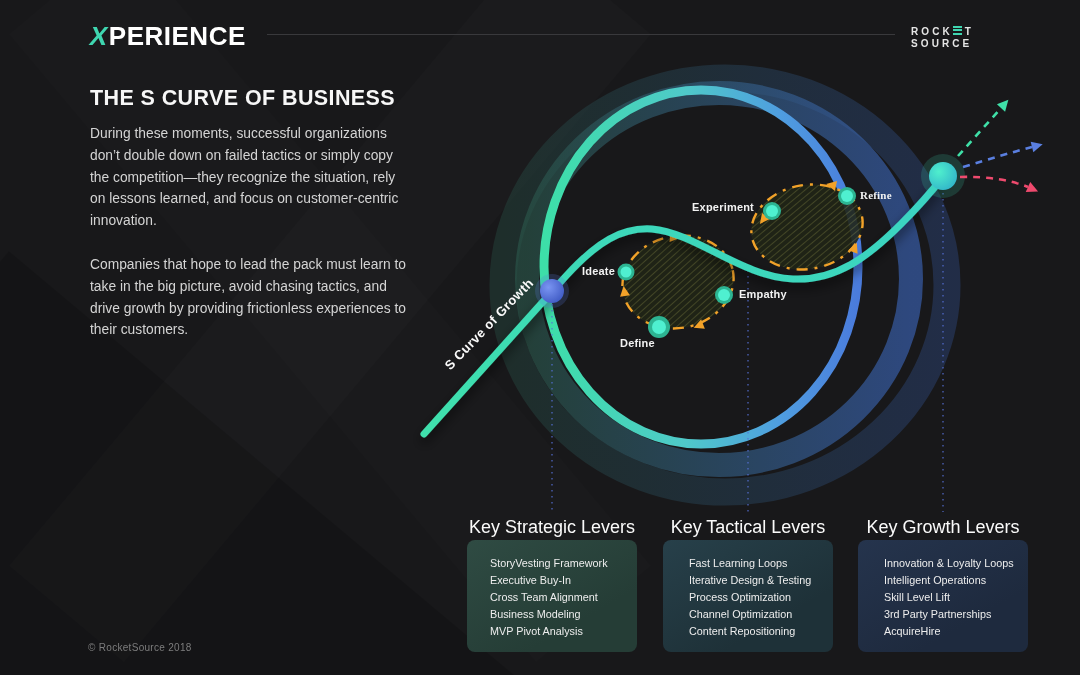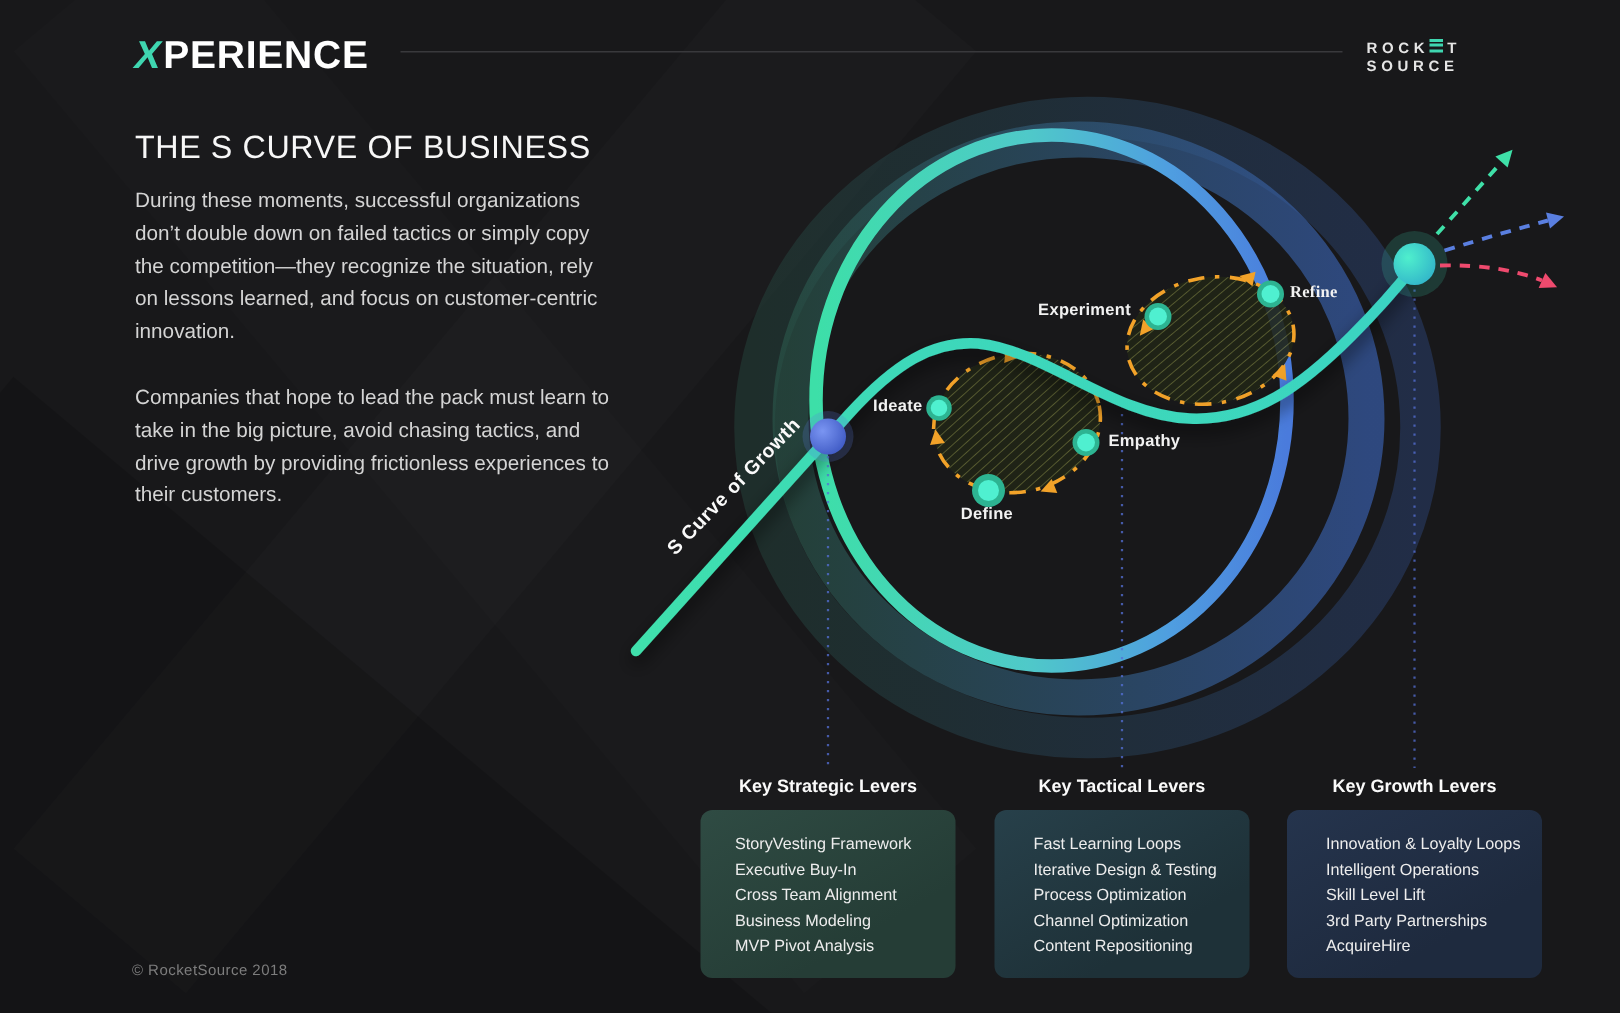--- a/index.html
+++ b/index.html
@@ -19,36 +19,36 @@
 
   
   .logo-xp{left:90px;top:21px;font-size:26px;font-weight:800;letter-spacing:.5px;color:#ffffff;white-space:nowrap;}
   .logo-xp .lx{color:#3fd6b0;display:inline-block;transform:skewX(-12deg);margin-right:1px;}
   .hdr-line{left:267px;top:34px;width:628px;height:1px;background:#39393c;}
   .logo-rs{left:911px;top:24px;font-size:10px;font-weight:bold;letter-spacing:3.1px;line-height:12px;color:#e5e5e5;white-space:nowrap;}
   .ebars{display:inline-block;width:9px;vertical-align:-1px;margin-right:3px;}
   .ebars i{display:block;height:2px;margin:1.5px 0;background:#3fd6b0;}
 
   
-  .title{left:90px;top:86px;font-size:21.5px;font-weight:normal;letter-spacing:.4px;color:#f7f7f7;}
+  .title{left:90px;top:86px;font-size:21.5px;font-weight:bold;letter-spacing:.4px;color:#f7f7f7;}
   .paras{left:90px;top:123px;width:324px;}
   .paras p{margin:0 0 22px 0;font-size:13.8px;line-height:1.58;color:#d4d4d4;}
 
   
   .stage{position:absolute;font-size:11px;font-weight:bold;color:#f2f2f2;letter-spacing:.2px;}
   .lbl-ideate{left:545px;top:265px;width:70px;text-align:right;}
-  .lbl-define{left:620px;top:337px;width:76px;text-align:center;}
+  .lbl-define{left:620px;top:337px;width:76px;}
   .lbl-empathy{left:739px;top:288px;}
   .lbl-experiment{left:654px;top:201px;width:100px;text-align:right;}
   .lbl-refine{left:860px;top:189px;font-family:Liberation Serif, serif;}
   .curve-lbl{left:447px;top:360px;font-size:13px;font-weight:bold;color:#fafafa;letter-spacing:.4px;
              transform:rotate(-46deg);transform-origin:0 50%;white-space:nowrap;}
 
   
-  .lever-head{position:absolute;top:517px;width:170px;text-align:center;font-size:12px;font-weight:bold;color:#fafafa;}
+  .lever-head{position:absolute;top:517px;width:170px;text-align:center;font-size:18px;font-weight:normal;color:#fafafa;}
   .lh-1{left:467px;} .lh-2{left:663px;} .lh-3{left:858px;}
   .lever-card{position:absolute;top:540px;width:170px;height:112px;border-radius:8px;box-sizing:border-box;
               padding:15px 8px 0 26px;}
   .lc-1{left:467px;background:linear-gradient(150deg,#2f4b43 0%,#253d36 70%);padding-left:23px;}
   .lc-2{left:663px;background:linear-gradient(150deg,#27404a 0%,#1e3138 70%);}
   .lc-3{left:858px;background:linear-gradient(150deg,#25344d 0%,#1e2a3e 70%);}
   .lever-card span{display:block;font-size:10.8px;line-height:16.9px;color:#ededed;white-space:nowrap;}
 
   .copyright{left:88px;top:642px;font-size:10px;color:#7d7d7d;letter-spacing:.3px;}
 

